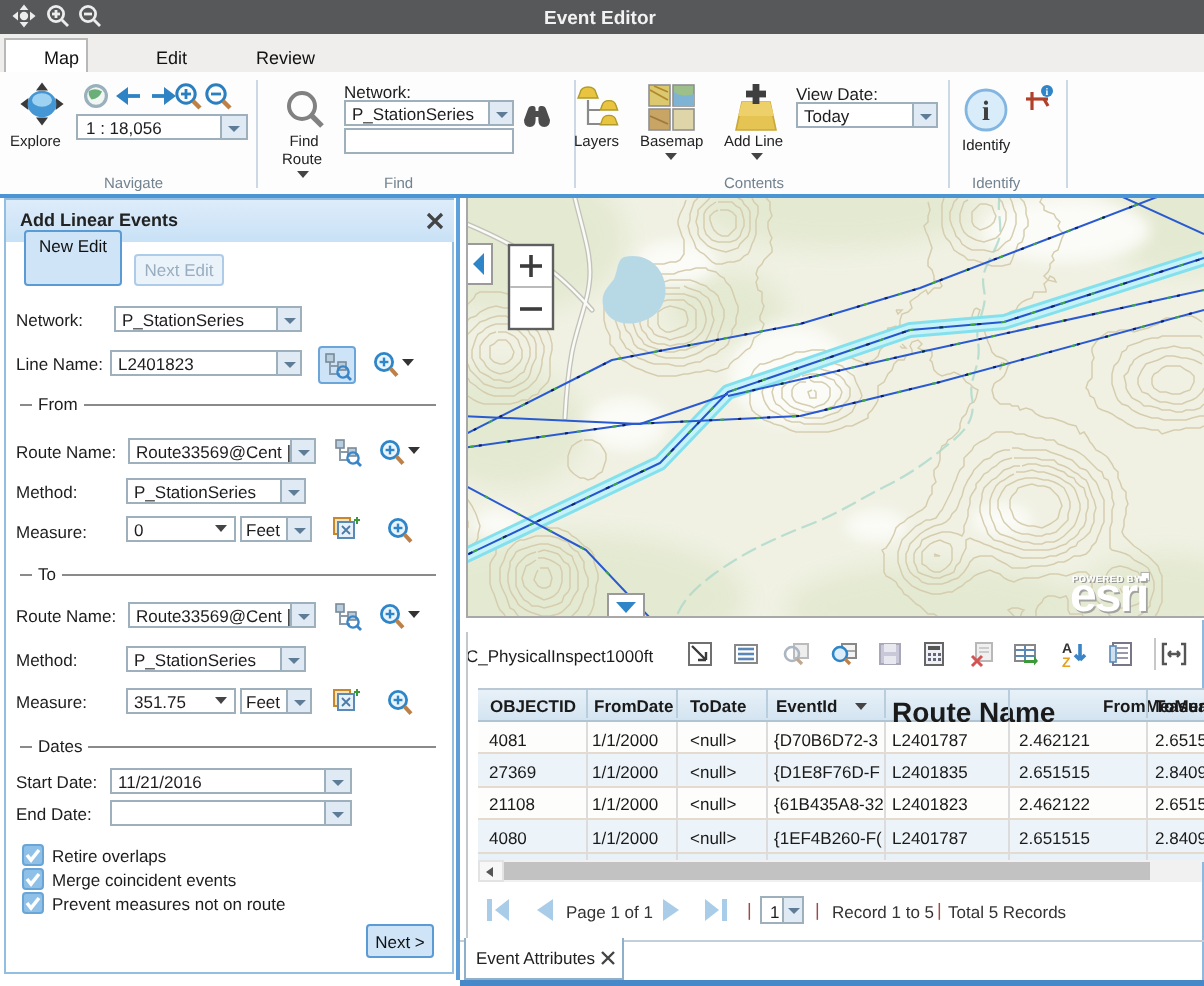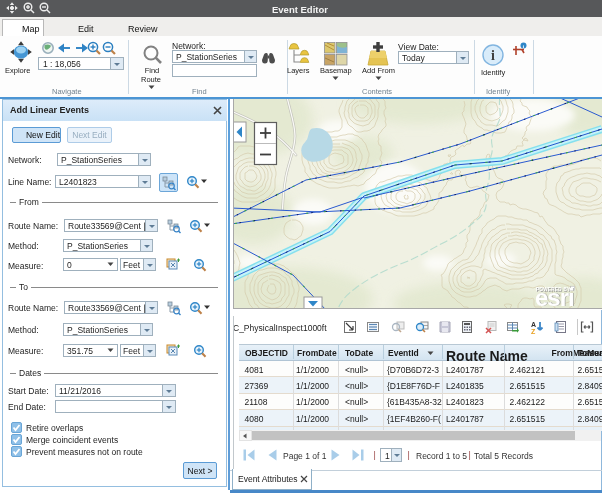--- a/index.html
+++ b/index.html
@@ -124,21 +124,21 @@
     <path d="M0.5 0.5 L6.5 0.5 L3.5 4 Z" fill="#444"></path>
   </svg>
 <svg style="left:366px;top:41px;" width="26" height="26" viewBox="0 0 26 26">
 <path d="M5 10 L19 10 L22 24 L2 24 Z" fill="#e5c453" stroke="#c8a838" stroke-width="0.8"></path>
 <path d="M5 10 L19 10 L21 17 L3 17 Z" fill="#edd06a" stroke="none"></path>
 <g stroke="#3f3f3f" stroke-width="3.4">
       <line x1="12" y1="1" x2="12" y2="11"></line>
       <line x1="7" y1="6" x2="17" y2="6"></line>
     </g>
 </svg>
-<div class="a" style="left:362px;top:66px;font-size:7.5px;color:#222;">Add From</div>
+<div class="a" style="left:362px;top:66px;font-size:7.5px;color:#222;">Add Line</div>
 <svg style="left:375px;top:76px;" width="8" height="5">
     <path d="M0.5 0.5 L6.5 0.5 L3.5 4 Z" fill="#444"></path>
   </svg>
 <div class="t" style="left:398px;top:42px;">View Date:</div>
 <div class="cb" style="left:398px;top:51px;width:71px;height:13px;"></div>
 <div class="t" style="left:402px;top:53px;">Today</div>
 <div class="dd" style="left:456px;top:52px;width:12px;height:11px;"></div>
 <svg style="left:482px;top:44px;" width="22" height="22" viewBox="0 0 22 22">
 <circle cx="11" cy="11" r="10" fill="#d9ecfa" stroke="#82b5e0" stroke-width="1.4"></circle>
 <text x="11" y="16" text-anchor="middle" font-family="Liberation Serif,serif" font-size="14" font-weight="bold" fill="#3f3f3f">i</text>
@@ -153,21 +153,21 @@
 <circle cx="11.5" cy="3.5" r="3" fill="#2e86c8"></circle>
     <text x="11.5" y="5.6" text-anchor="middle" font-size="5" fill="#fff" font-family="Liberation Serif,serif" font-weight="bold">i</text>
 </svg>
 <div class="a" style="left:2px;top:99px;width:225px;height:388px;background:#fff;border:1px solid #94bee0;"></div>
 <div class="a" style="left:227.5px;top:99px;width:2px;height:388px;background:#5ca0dc;"></div>
 <div class="a" style="left:3px;top:100px;width:224px;height:21px;background:linear-gradient(#ddecfa,#c9e1f6);"></div>
 <div class="a" style="left:10px;top:105px;font-size:9px;font-weight:bold;color:#222;">Add Linear Events</div>
 <svg style="left:213px;top:106px;" width="9" height="9">
     <path d="M1 1 L8 8 M8 1 L1 8" stroke="#444" stroke-width="1.6"></path>
   </svg>
-<div class="btn" style="left:12px;top:127px;width:49px;height:16px;line-height:15px;text-align:right;">New Edit</div>
+<div class="btn" style="left:12px;top:115px;width:49px;height:28px;line-height:15px;">New Edit</div>
 <div class="a btn" style="left:67px;top:127px;width:45px;height:16px;line-height:15px;background:#eaf2fa;border-color:#aecce8;color:#98aec0;">Next Edit</div>
 <div class="t" style="left:8px;top:155px;">Network:</div>
 <div class="cb" style="left:57px;top:153px;width:94px;height:13px;"></div>
 <div class="t" style="left:61px;top:155px;">P_StationSeries</div>
 <div class="dd" style="left:138px;top:154px;width:12px;height:11px;"></div>
 <div class="t" style="left:8px;top:177px;">Line Name:</div>
 <div class="cb" style="left:55px;top:175px;width:96px;height:13px;"></div>
 <div class="t" style="left:59px;top:177px;">L2401823</div>
 <div class="dd" style="left:138px;top:176px;width:12px;height:11px;"></div>
 <div class="a" style="left:159px;top:173px;width:19px;height:19px;background:#cde4f8;border:1px solid #6ca6d8;border-radius:2px;"></div>

